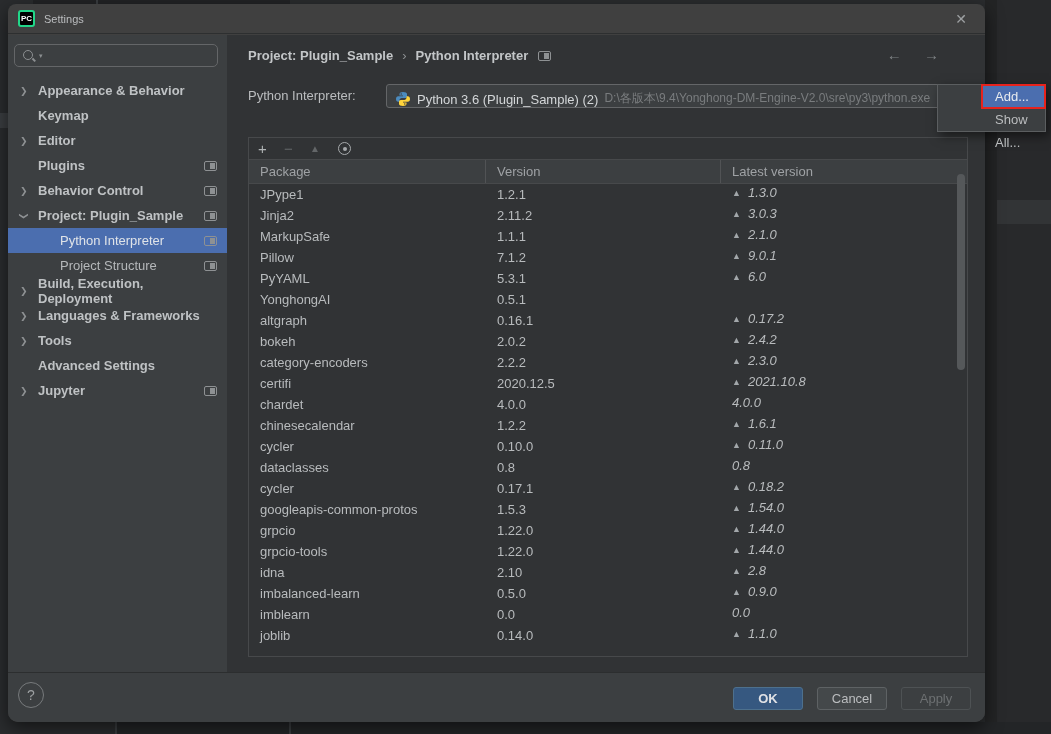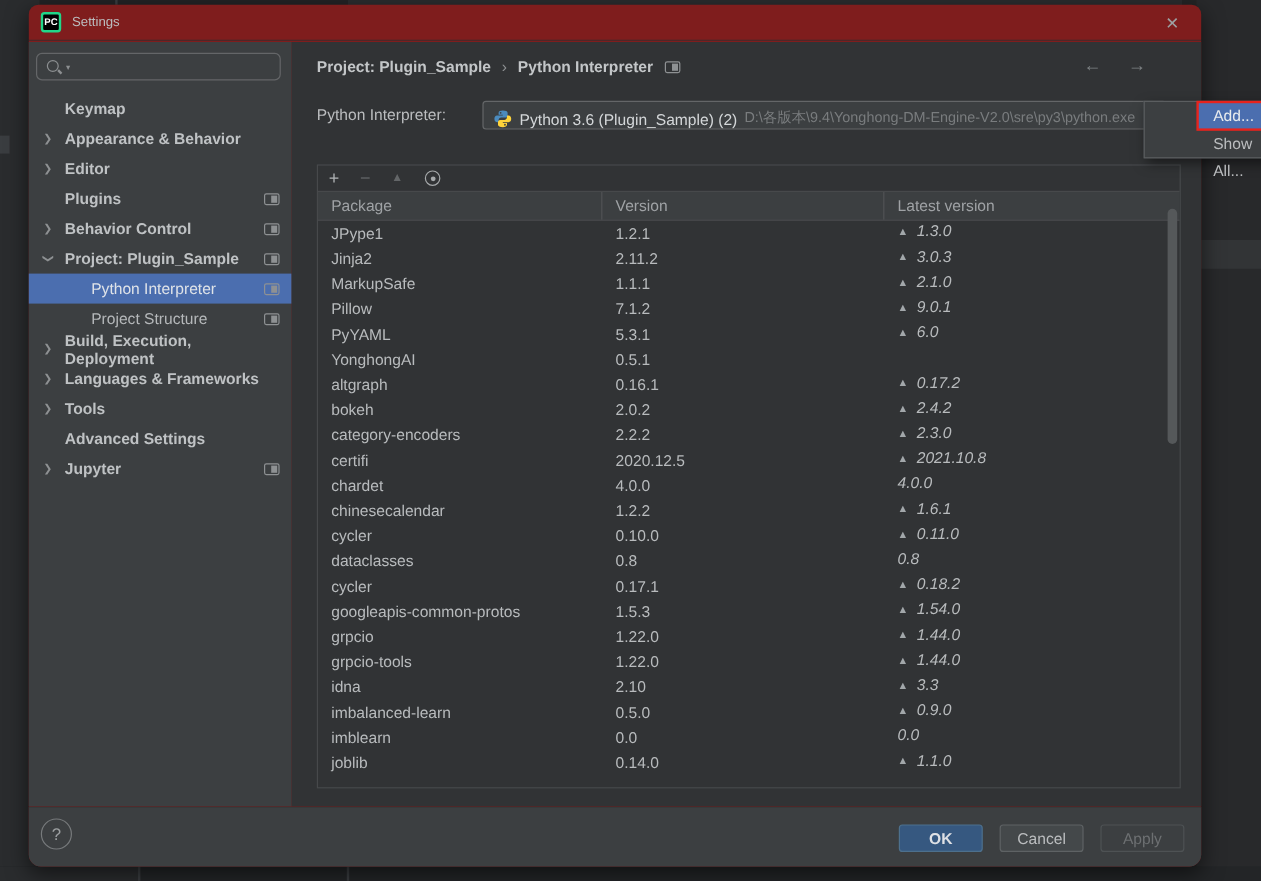--- a/index.html
+++ b/index.html
@@ -15,22 +15,22 @@
   .bg-right-col { left:985px; top:0; width:66px; height:734px; background:#28292b; }
   .bg-right-dark { left:985px; top:0; width:12px; height:734px; background:#232425; }
   .bg-right-band { left:997px; top:200px; width:54px; height:24px; background:#323436; }
   .bg-bottom { left:0; top:722px; width:1051px; height:12px; background:#232527; }
   .bg-bottom-l { left:0; top:722px; width:115px; height:12px; background:#2a2c2e; }
   .bg-bottom-line1 { left:115px; top:722px; width:2px; height:12px; background:#3a3d40; }
   .bg-bottom-line2 { left:289px; top:722px; width:2px; height:12px; background:#3a3d40; }
 
   
   #dialog { position:absolute; left:8px; top:4px; width:977px; height:718px;
-    background:#7f1d1d; border-radius:8px 8px 10px 10px;
-    box-shadow:0 6px 18px rgba(0,0,0,.55);margin-left:16px; }
+    background:#404040; border-radius:8px 8px 10px 10px;
+    box-shadow:0 6px 18px rgba(0,0,0,.55); }
 
   
   #titlebar { position:absolute; left:0; top:0; width:100%; height:30px;
     border-bottom:1px solid #2d2f30; display:flex; align-items:center; padding:0 10px;
     border-radius:8px 8px 0 0; }
   .pc-logo { width:17px; height:17px; background:#000; border:2px solid #21d789;
     border-radius:3px; color:#fff; font-size:8px; font-weight:bold;
     display:flex; align-items:center; justify-content:center; letter-spacing:0; }
   #win-title { color:#bbbdbf; font-size:11px; margin-left:9px; }
   #close-btn { position:absolute; right:14px; top:5px; width:20px; height:20px;
@@ -155,29 +155,29 @@
   </div>
 
   <div id="sidebar">
     <div id="search-box">
       <span class="mag"></span>
       <span class="mag-caret">▾</span>
     </div>
     <div id="tree">
 
         <div class="tree-item">
+          <span class="chev right"></span>
+          <span class="tlabel bold">Appearance &amp; Behavior</span>
+          <span class="spacer"></span>
+          <span class="panel-icon"></span>
+        </div>
+
+        <div class="tree-item">
           <span class="chev"></span>
           <span class="tlabel bold">Keymap</span>
-          <span class="spacer"></span>
-          <span class="panel-icon"></span>
-        </div>
-
-        <div class="tree-item">
-          <span class="chev right"></span>
-          <span class="tlabel bold">Appearance &amp; Behavior</span>
           <span class="spacer"></span>
           <span class="panel-icon"></span>
         </div>
 
         <div class="tree-item">
           <span class="chev right"></span>
           <span class="tlabel bold">Editor</span>
           <span class="spacer"></span>
           <span class="panel-icon"></span>
         </div>
@@ -435,21 +435,21 @@
             <div class="c2">1.22.0</div>
             <div class="c3">
               <span class="up">▲</span><span>1.44.0</span>
             </div>
           </div>
 
           <div class="trow upgrade">
             <div class="c1">idna</div>
             <div class="c2">2.10</div>
             <div class="c3">
-              <span class="up">▲</span><span>3.3</span>
+              <span class="up">▲</span><span>2.8</span>
             </div>
           </div>
 
           <div class="trow upgrade">
             <div class="c1">imbalanced-learn</div>
             <div class="c2">0.5.0</div>
             <div class="c3">
               <span class="up">▲</span><span>0.9.0</span>
             </div>
           </div>

